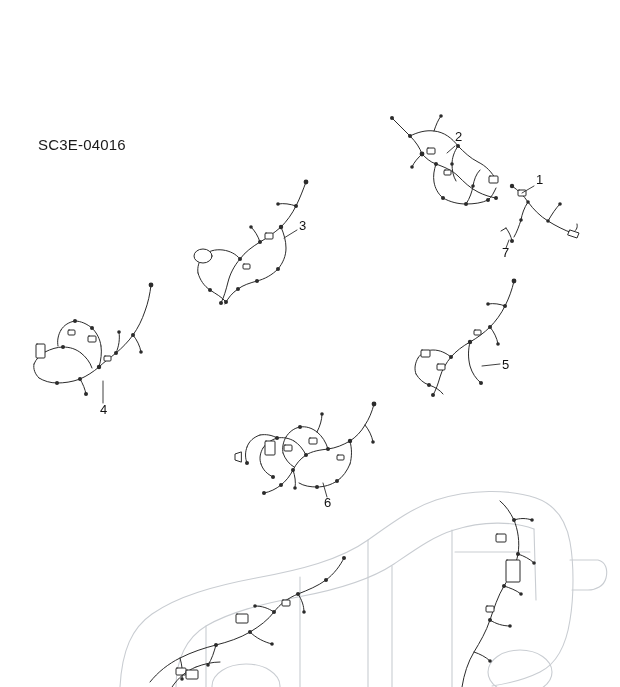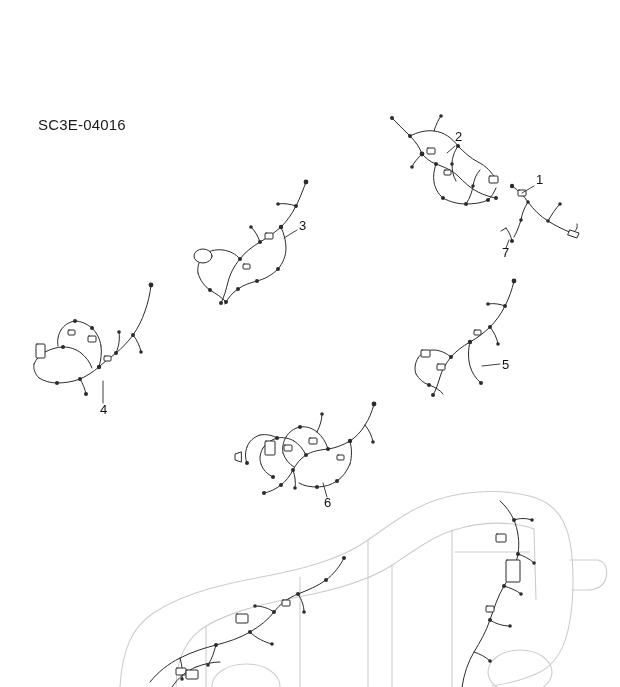--- a/index.html
+++ b/index.html
@@ -16,21 +16,21 @@
   }
   #diagram-root {
     position: absolute;
     left: 0; top: 0;
     width: 620px;
     height: 687px;
   }
   .part-code {
     position: absolute;
     left: 38px;
-    top: 116px;
+    top: 136px;
     font-size: 15px;
     color: #1a1a1a;
     letter-spacing: 0.2px;
     font-family: "Liberation Sans", sans-serif;
   }
   .callout {
     position: absolute;
     font-size: 13px;
     color: #111111;
     font-family: "Liberation Sans", sans-serif;

